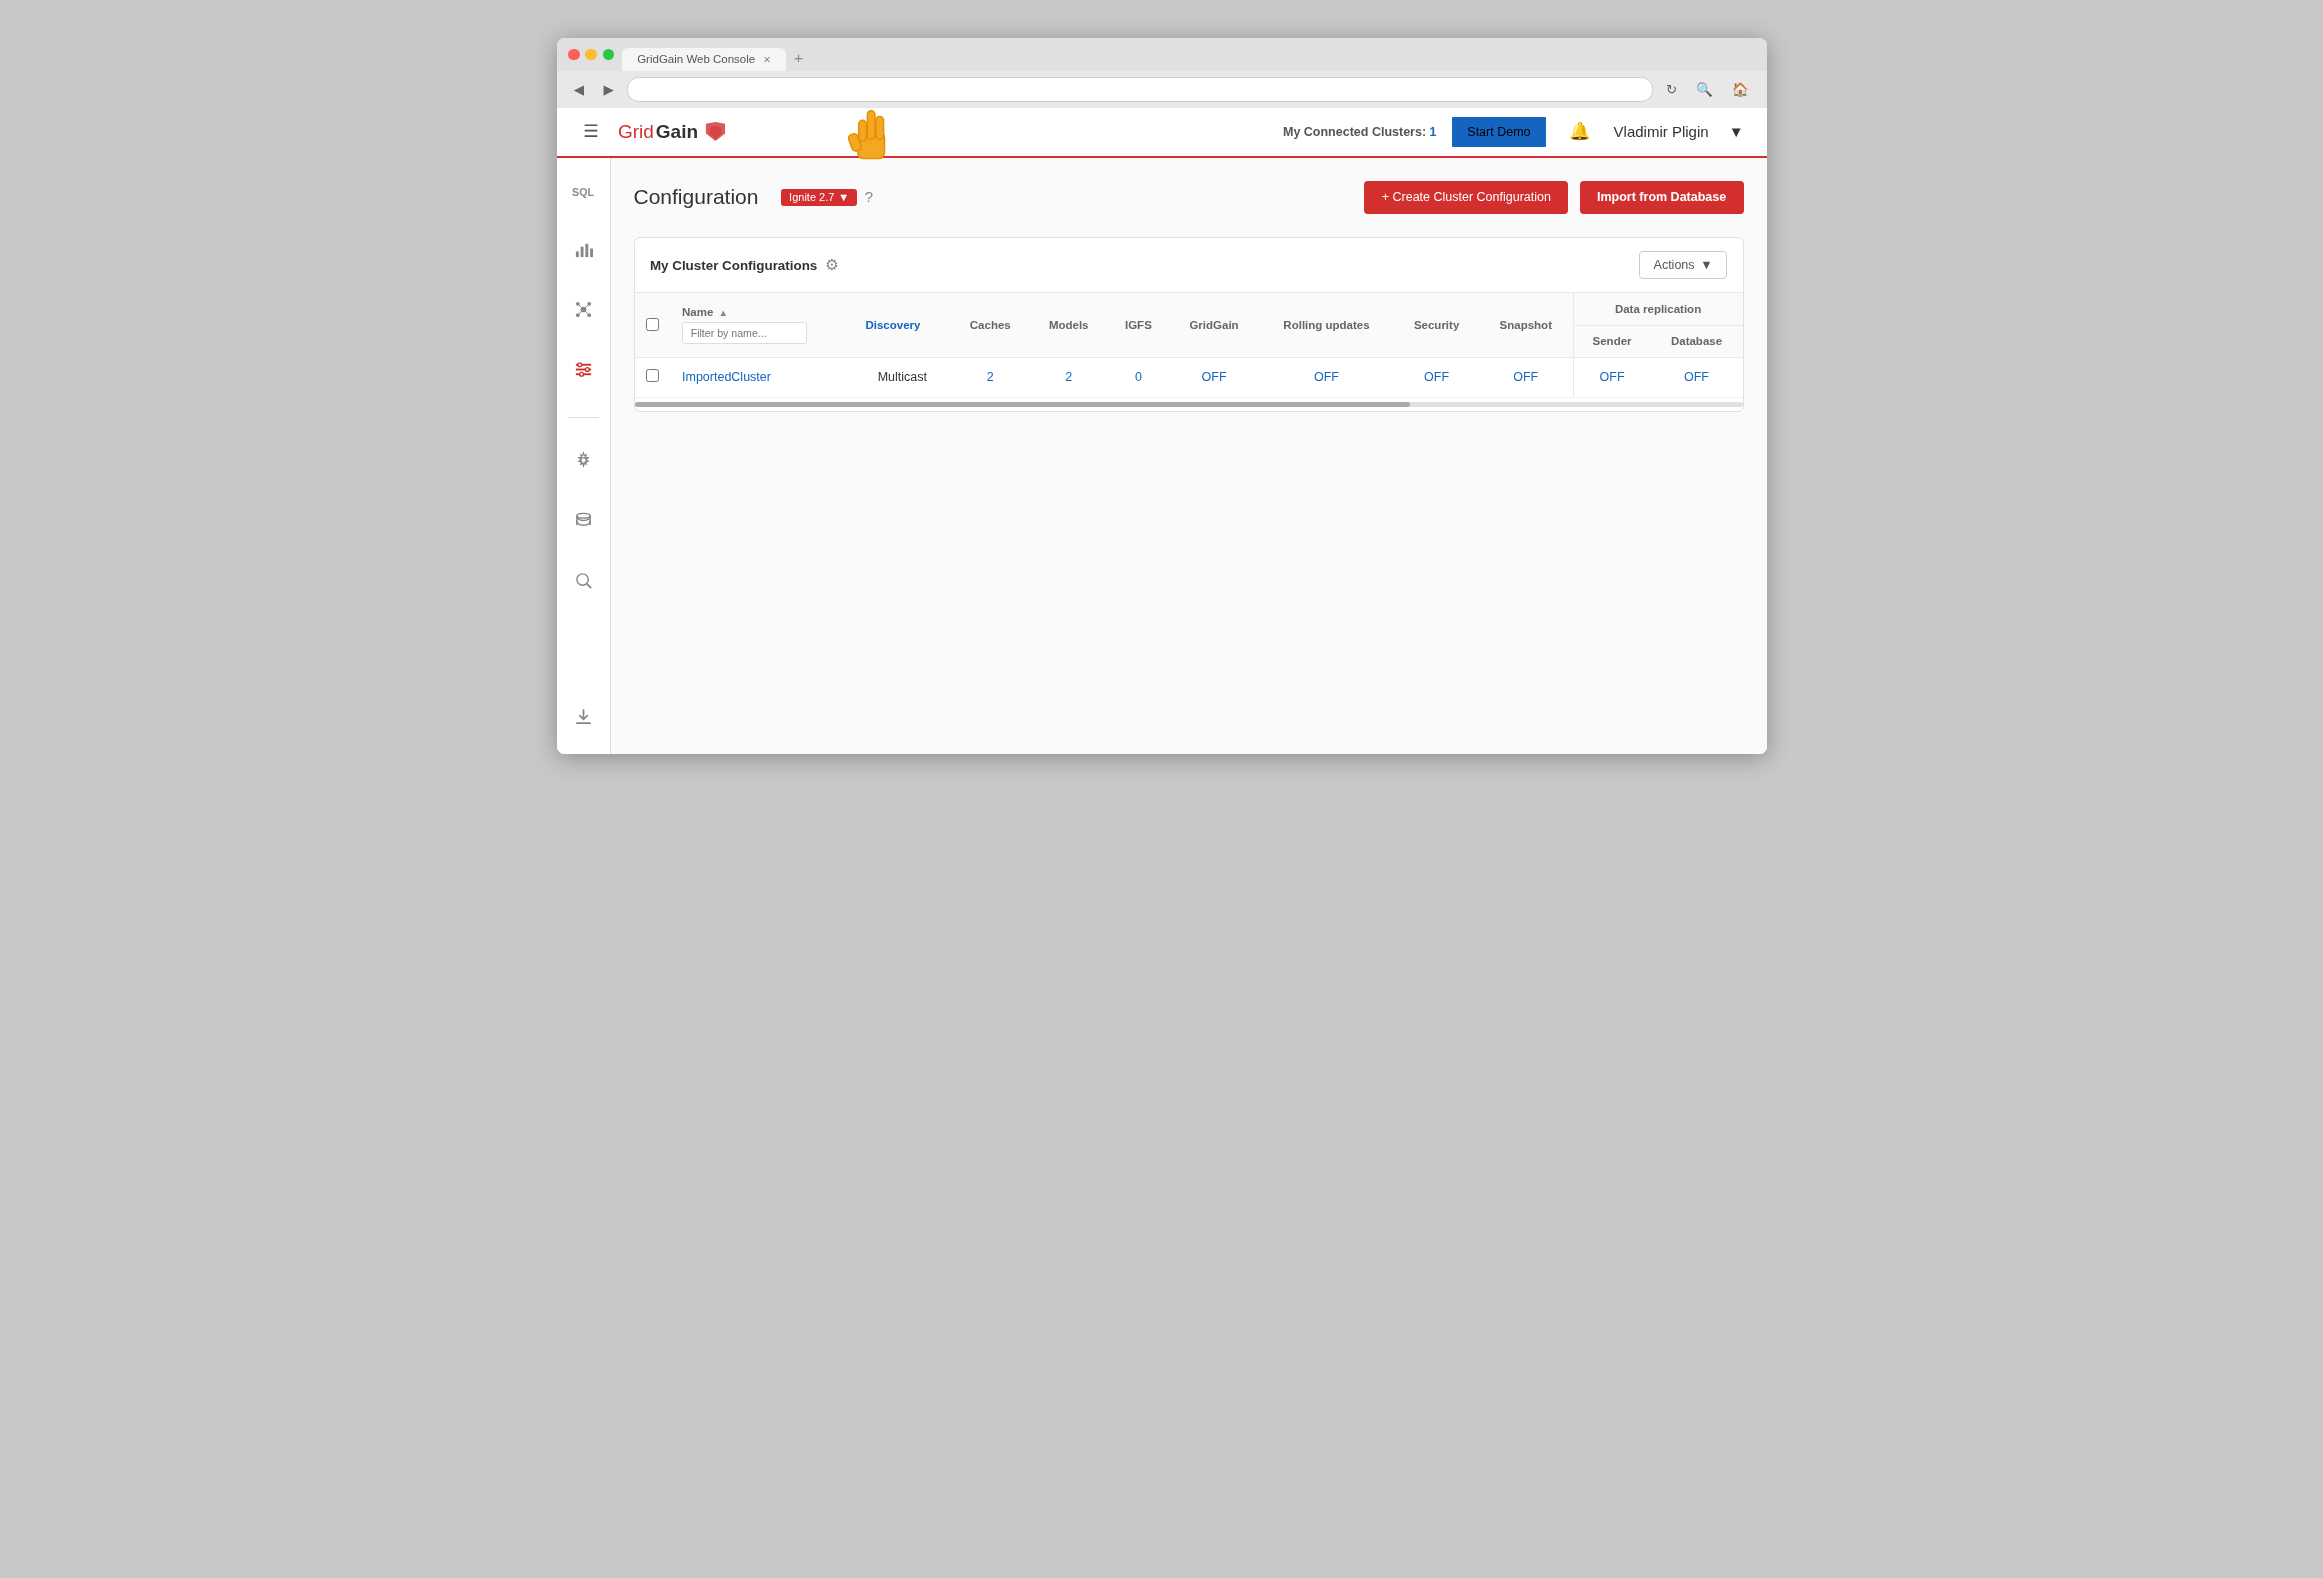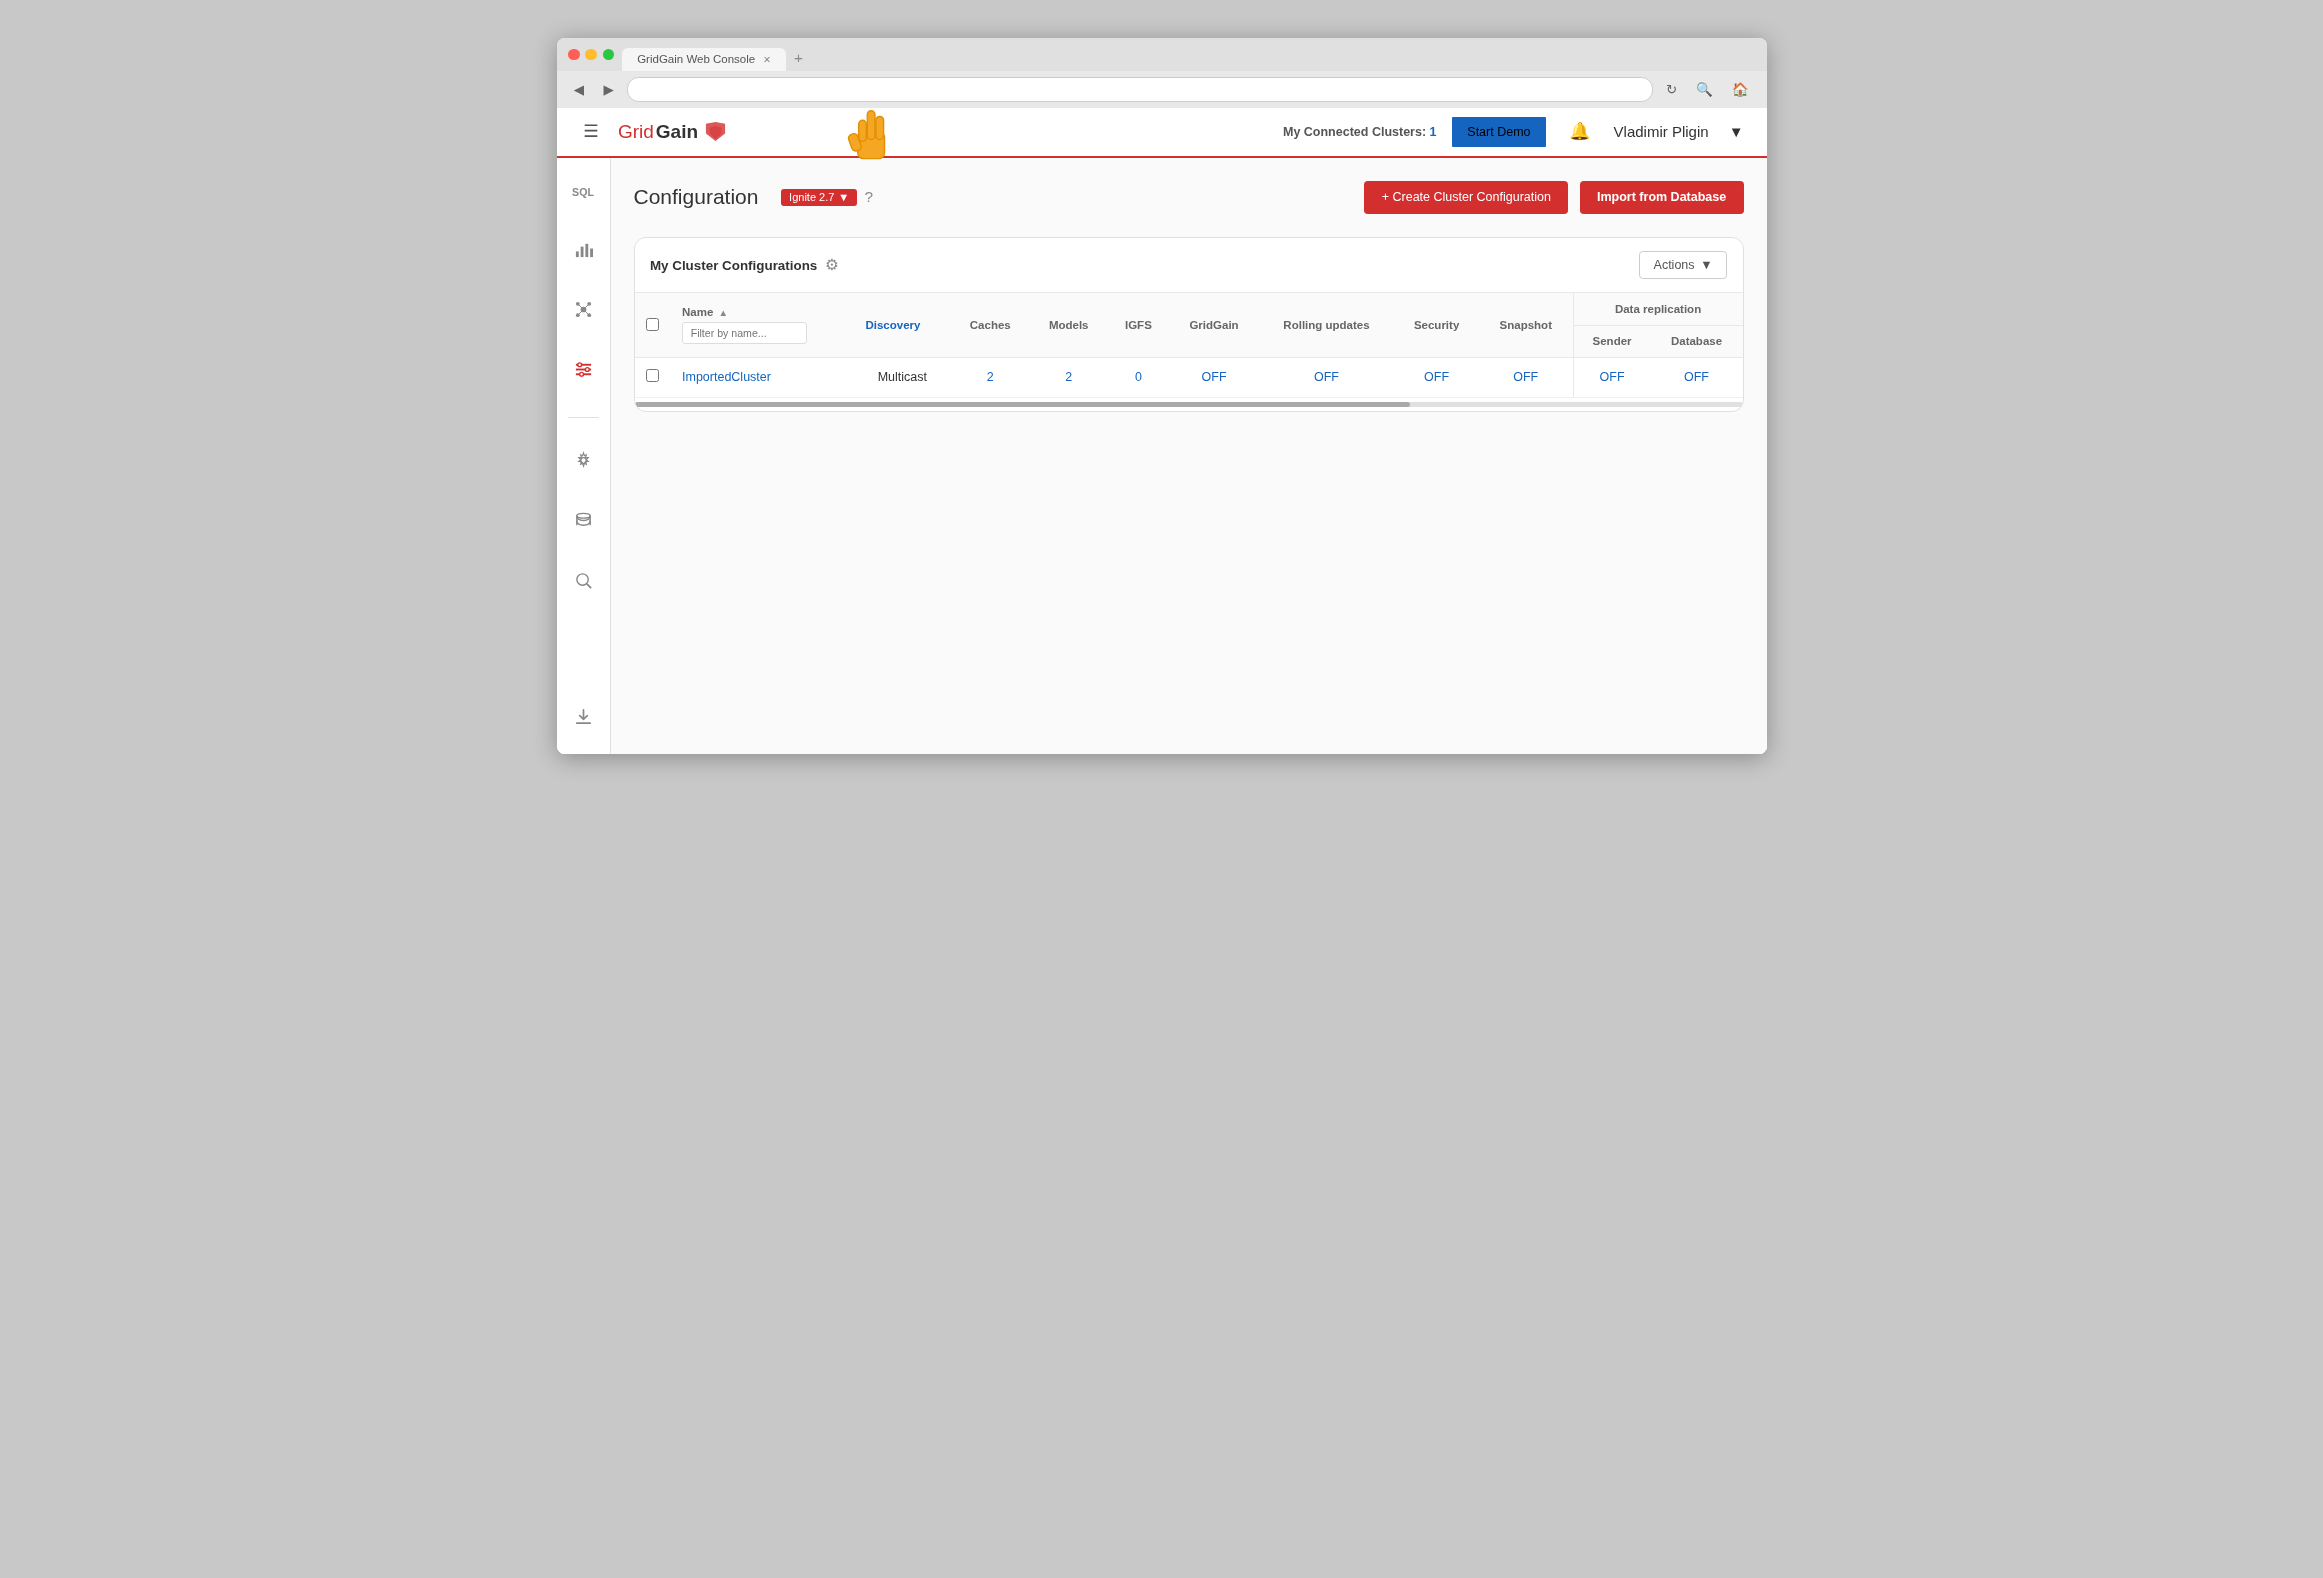--- a/index.html
+++ b/index.html
@@ -238,21 +238,21 @@
       padding: 9.6px 17.3px;
       font-size: 12.5px;
       cursor: pointer;
       font-weight: 700;
     }
 
     
     .cluster-panel {
       background: white;
       border: 1px solid #e0e0e0;
-      border-radius: 12px;
+      border-radius: 6px;
       overflow: hidden;
     }
     .cluster-panel-header {
       padding: 13.4px 15.4px;
       display: flex;
       align-items: center;
       border-bottom: 1px solid #e8e8e8;
     }
     .cluster-panel-title {
       font-size: 13.4px;

